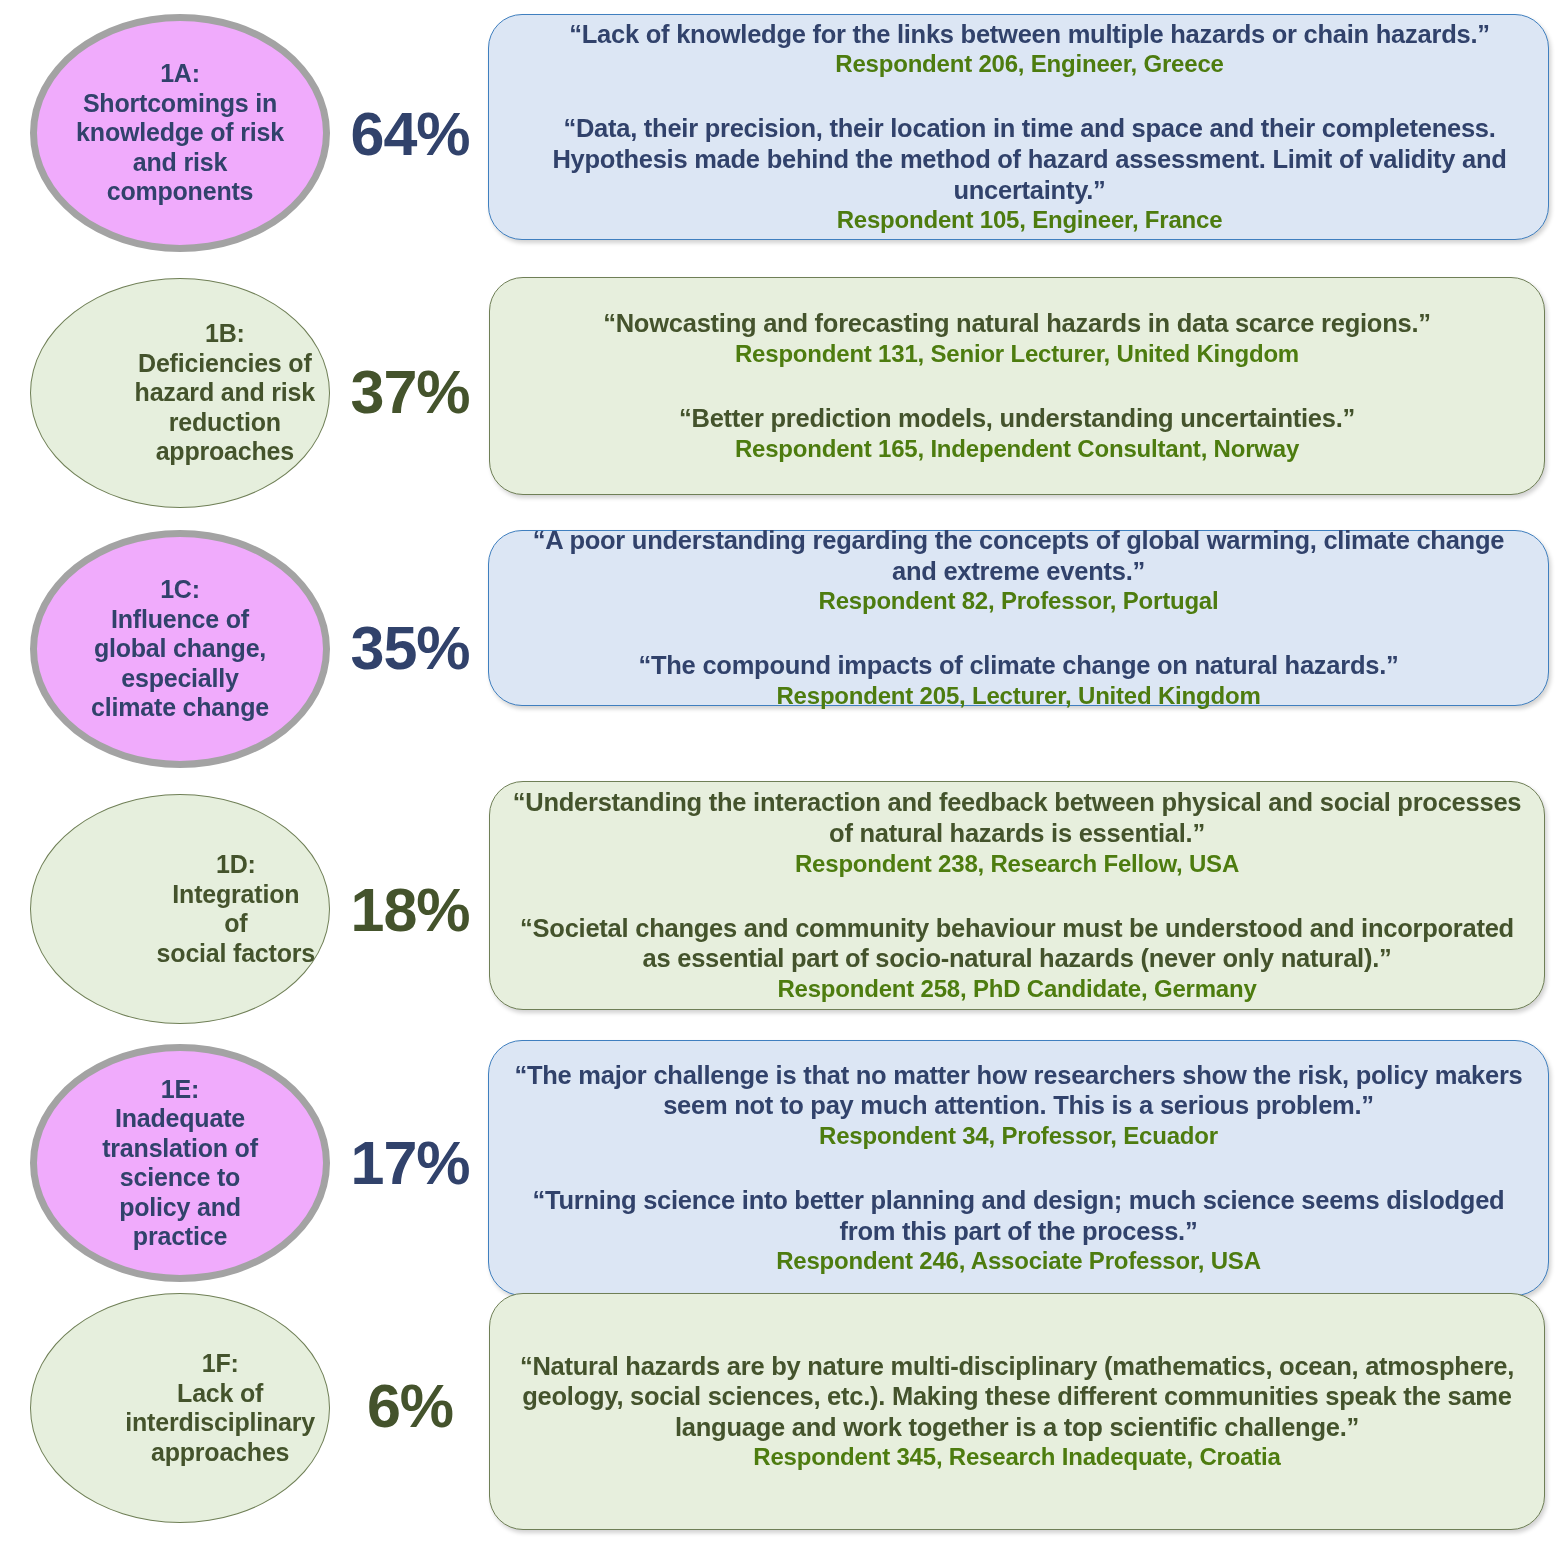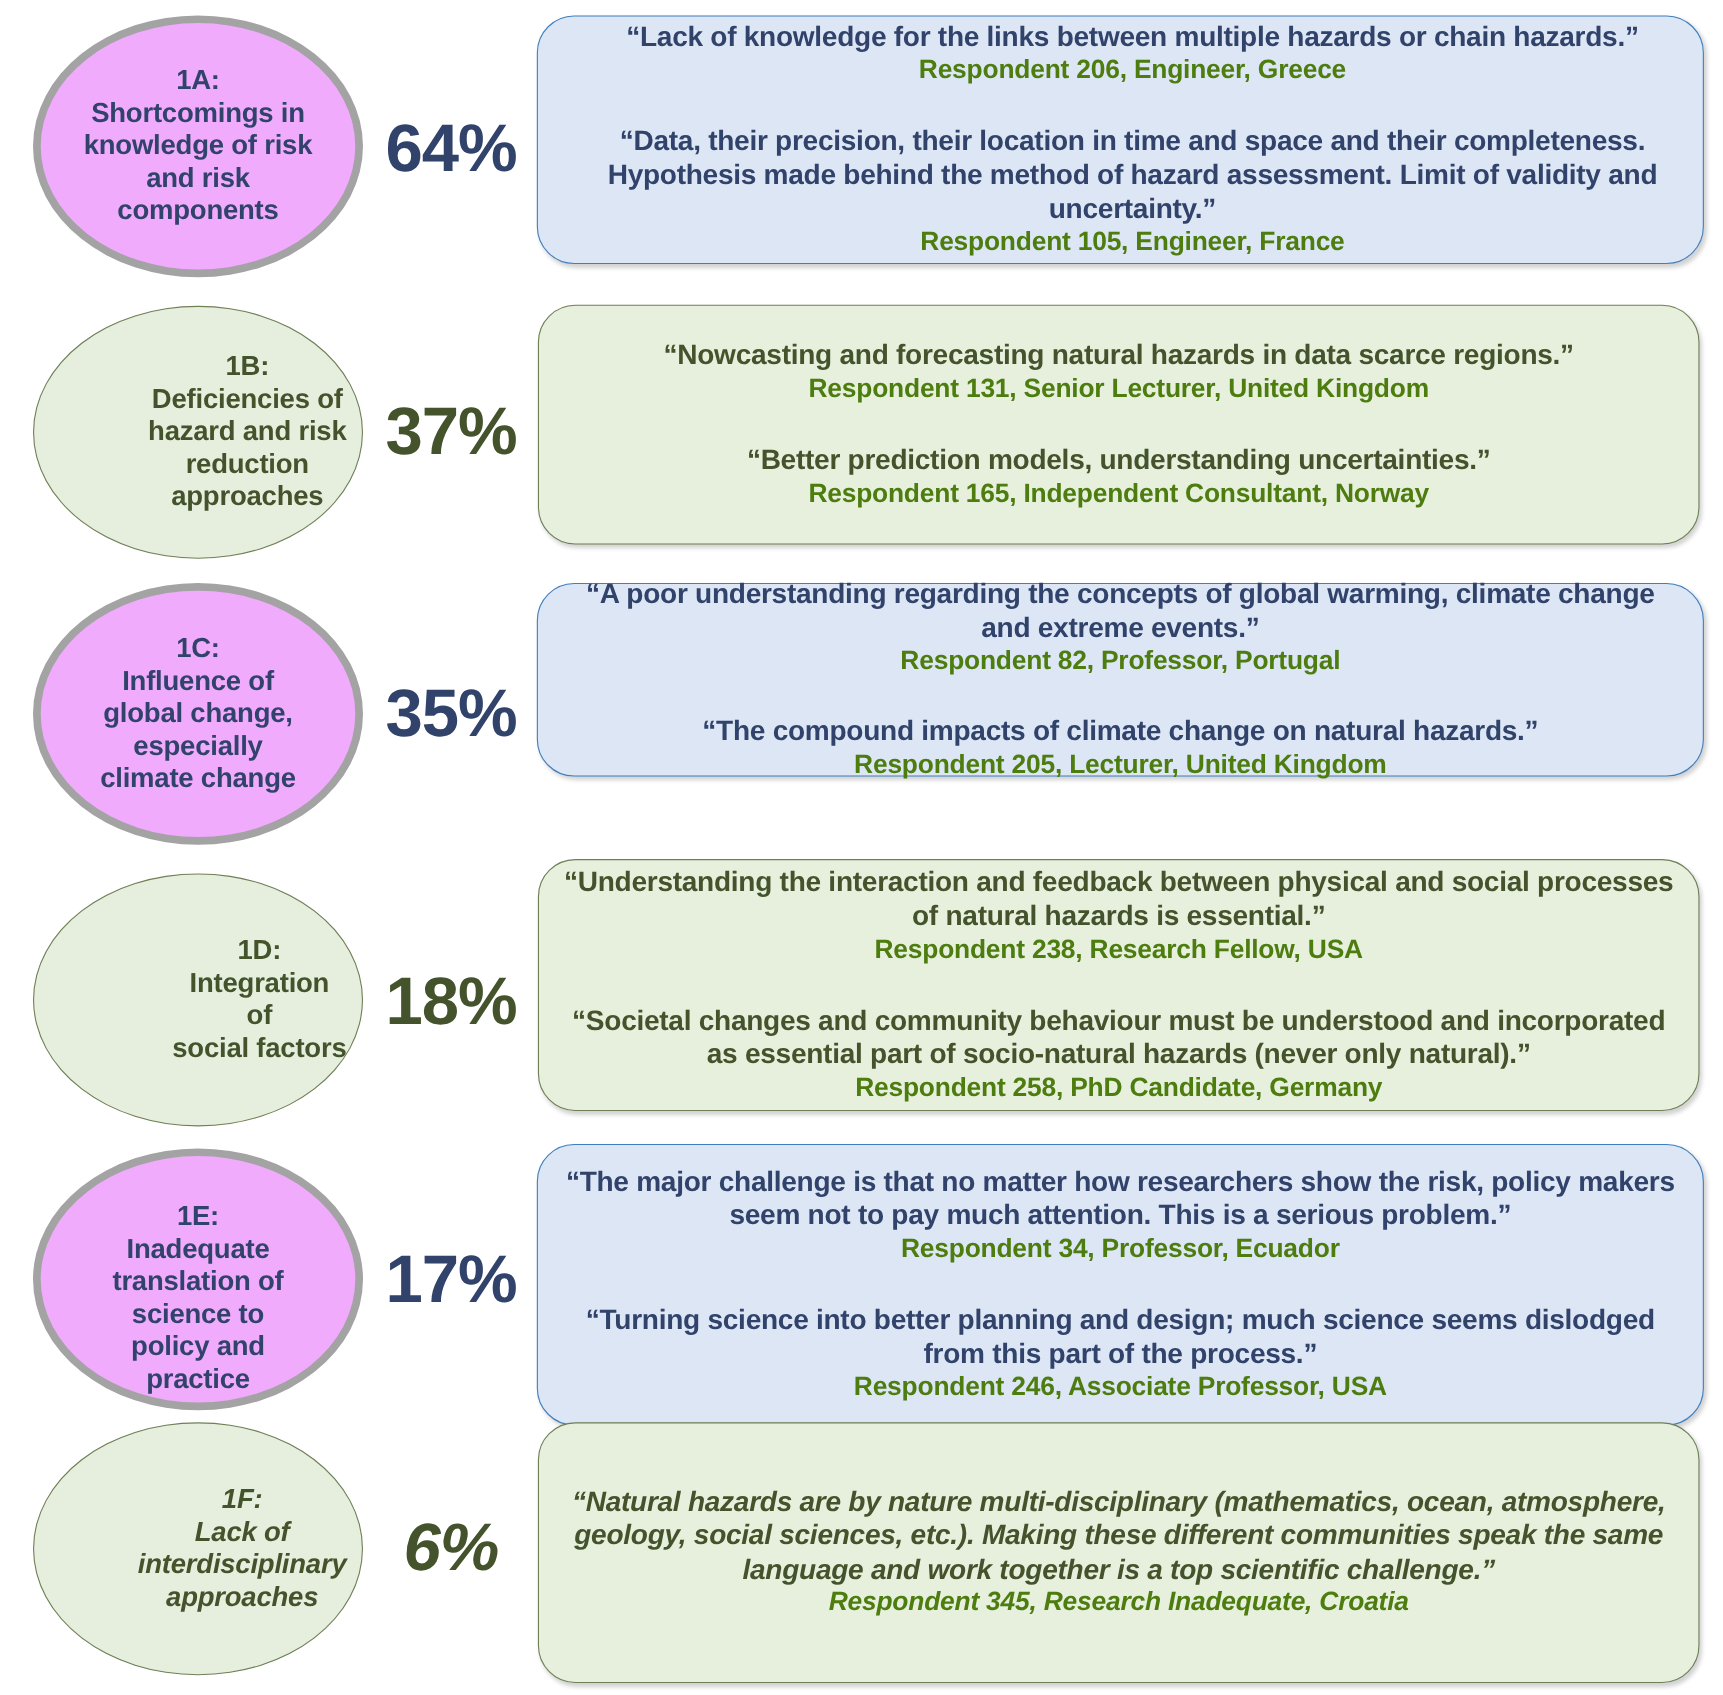--- a/index.html
+++ b/index.html
@@ -210,42 +210,42 @@
         <div class="quote-attr">Respondent 238, Research Fellow, USA</div>
       </div>
       <div class="quote-block">
         <div class="quote-text">“Societal changes and community behaviour must be understood and incorporated as essential part of socio-natural hazards (never only natural).”</div>
         <div class="quote-attr">Respondent 258, PhD Candidate, Germany</div>
       </div>
     </div>
   </div>
 
   <div class="row theme-blue" style="top:1038px;height:255px;">
-    <div class="bubble" style="top:6px;height:238px;align-items:flex-end;">
+    <div class="bubble" style="top:6px;height:238px;">
       <div class="bubble-label">1E:
 Inadequate
 translation of
 science to
 policy and
 practice</div>
     </div>
     <div class="pct" style="top:95px;">17%</div>
     <div class="card" style="top:2px;height:256px;">
       <div class="quote-block">
         <div class="quote-text">“The major challenge is that no matter how researchers show the risk, policy makers seem not to pay much attention. This is a serious problem.”</div>
         <div class="quote-attr">Respondent 34, Professor, Ecuador</div>
       </div>
       <div class="quote-block">
         <div class="quote-text">“Turning science into better planning and design; much science seems dislodged from this part of the process.”</div>
         <div class="quote-attr">Respondent 246, Associate Professor, USA</div>
       </div>
     </div>
   </div>
 
-  <div class="row theme-green" style="top:1293px;height:248px;font-style:italic;">
+  <div class="row theme-green" style="top:1293px;height:248px;">
     <div class="bubble" style="top:0px;height:230px;">
       <div class="bubble-label">1F:
 Lack of
 interdisciplinary
 approaches</div>
     </div>
     <div class="pct" style="top:83px;">6%</div>
     <div class="card" style="top:0px;height:237px;left:489px;width:1056px;">
       <div class="quote-block">
         <div class="quote-text">“Natural hazards are by nature multi-disciplinary (mathematics, ocean, atmosphere, geology, social sciences, etc.). Making these different communities speak the same language and work together is a top scientific challenge.”</div>

